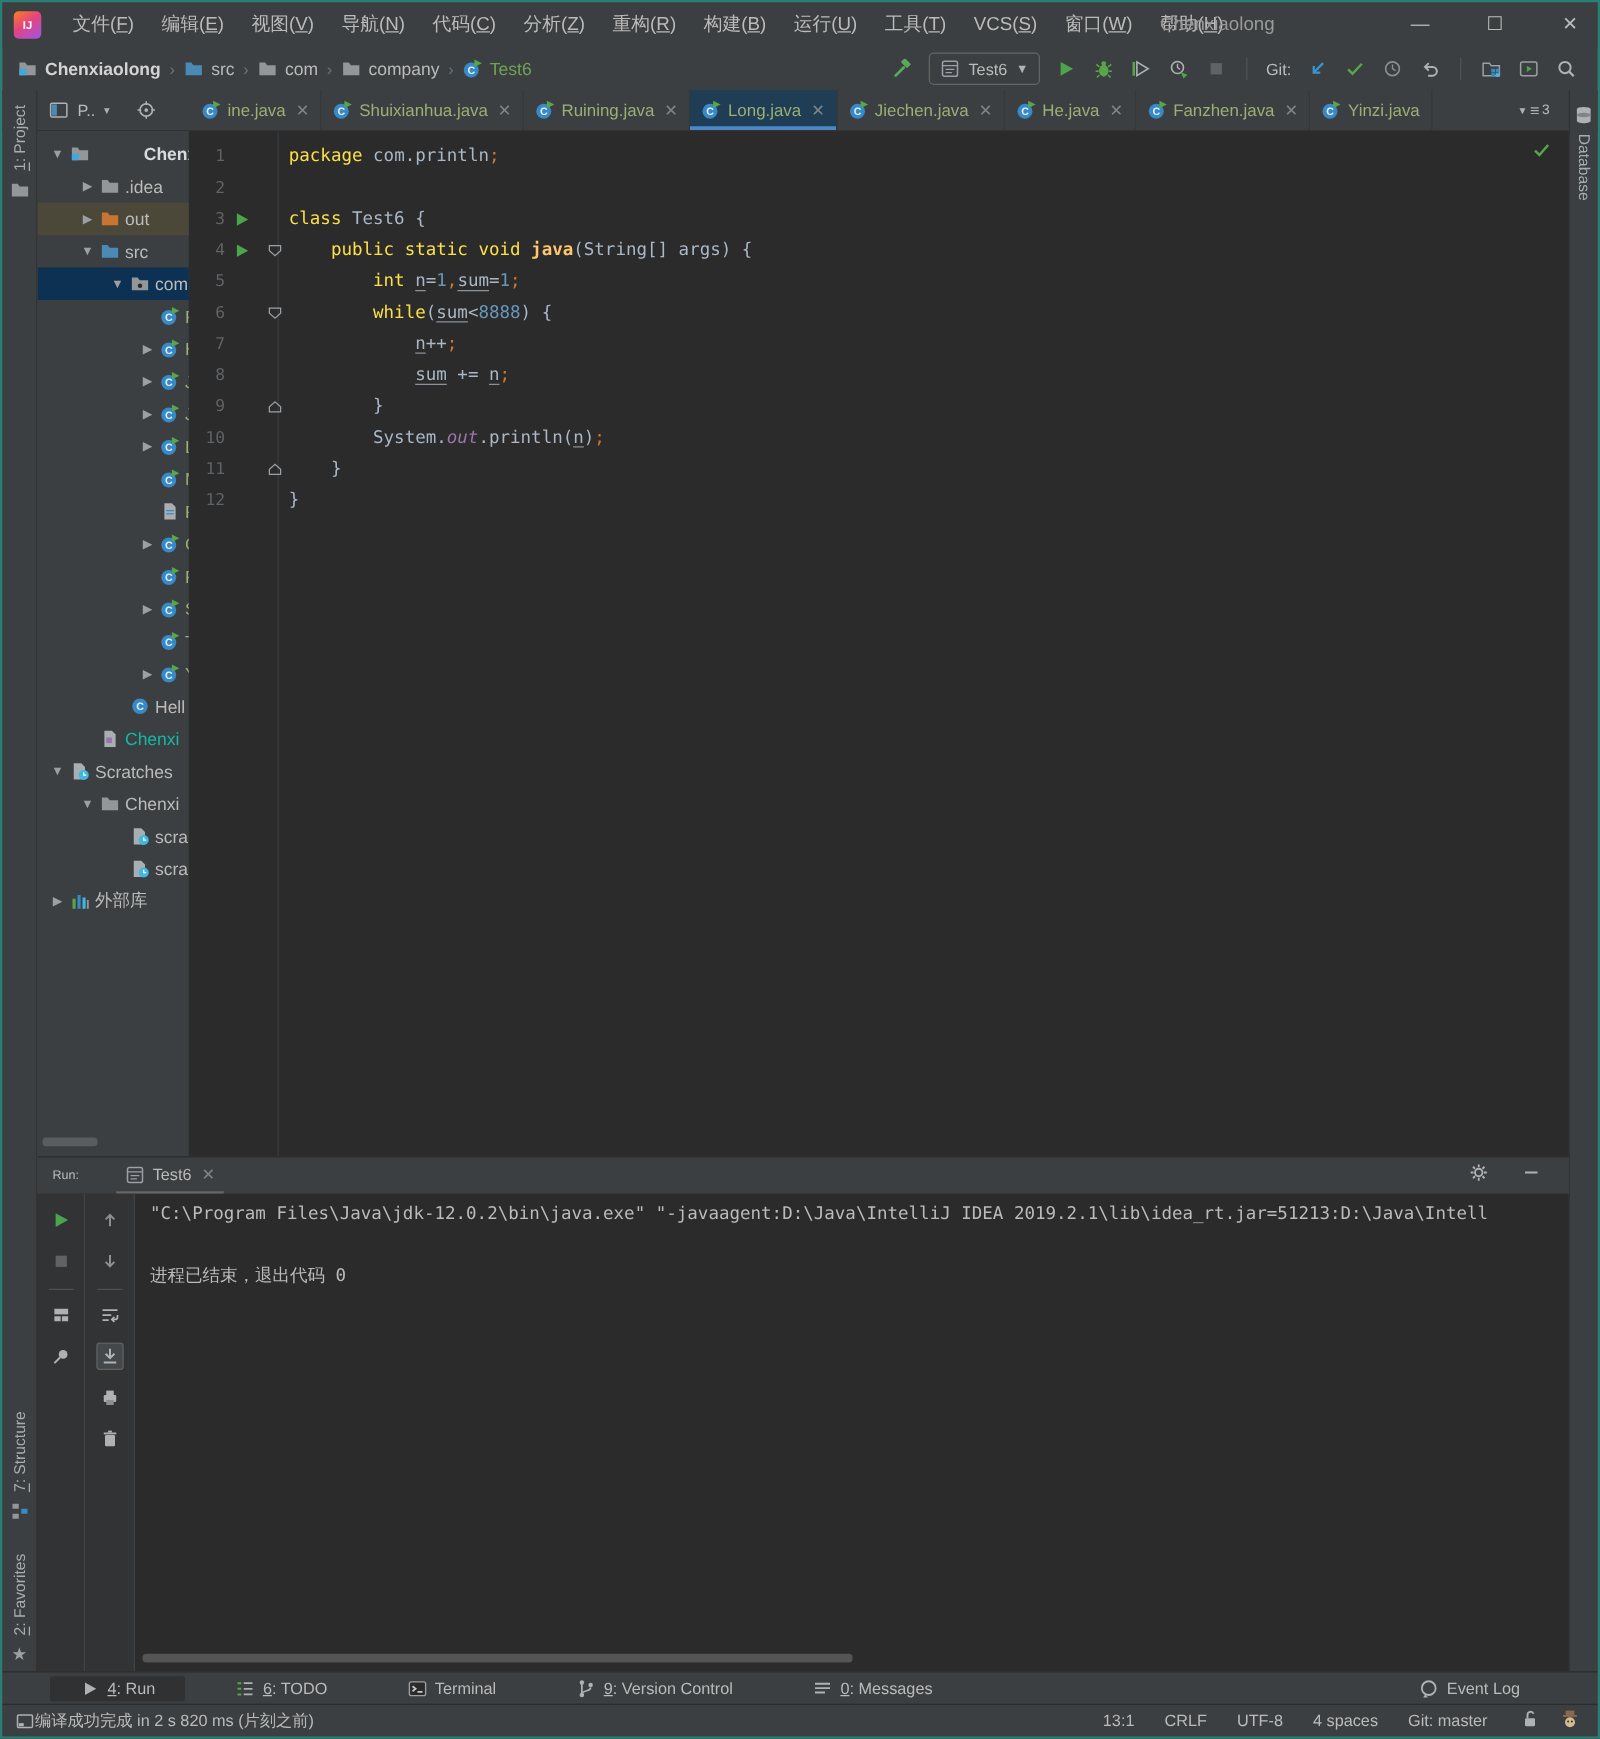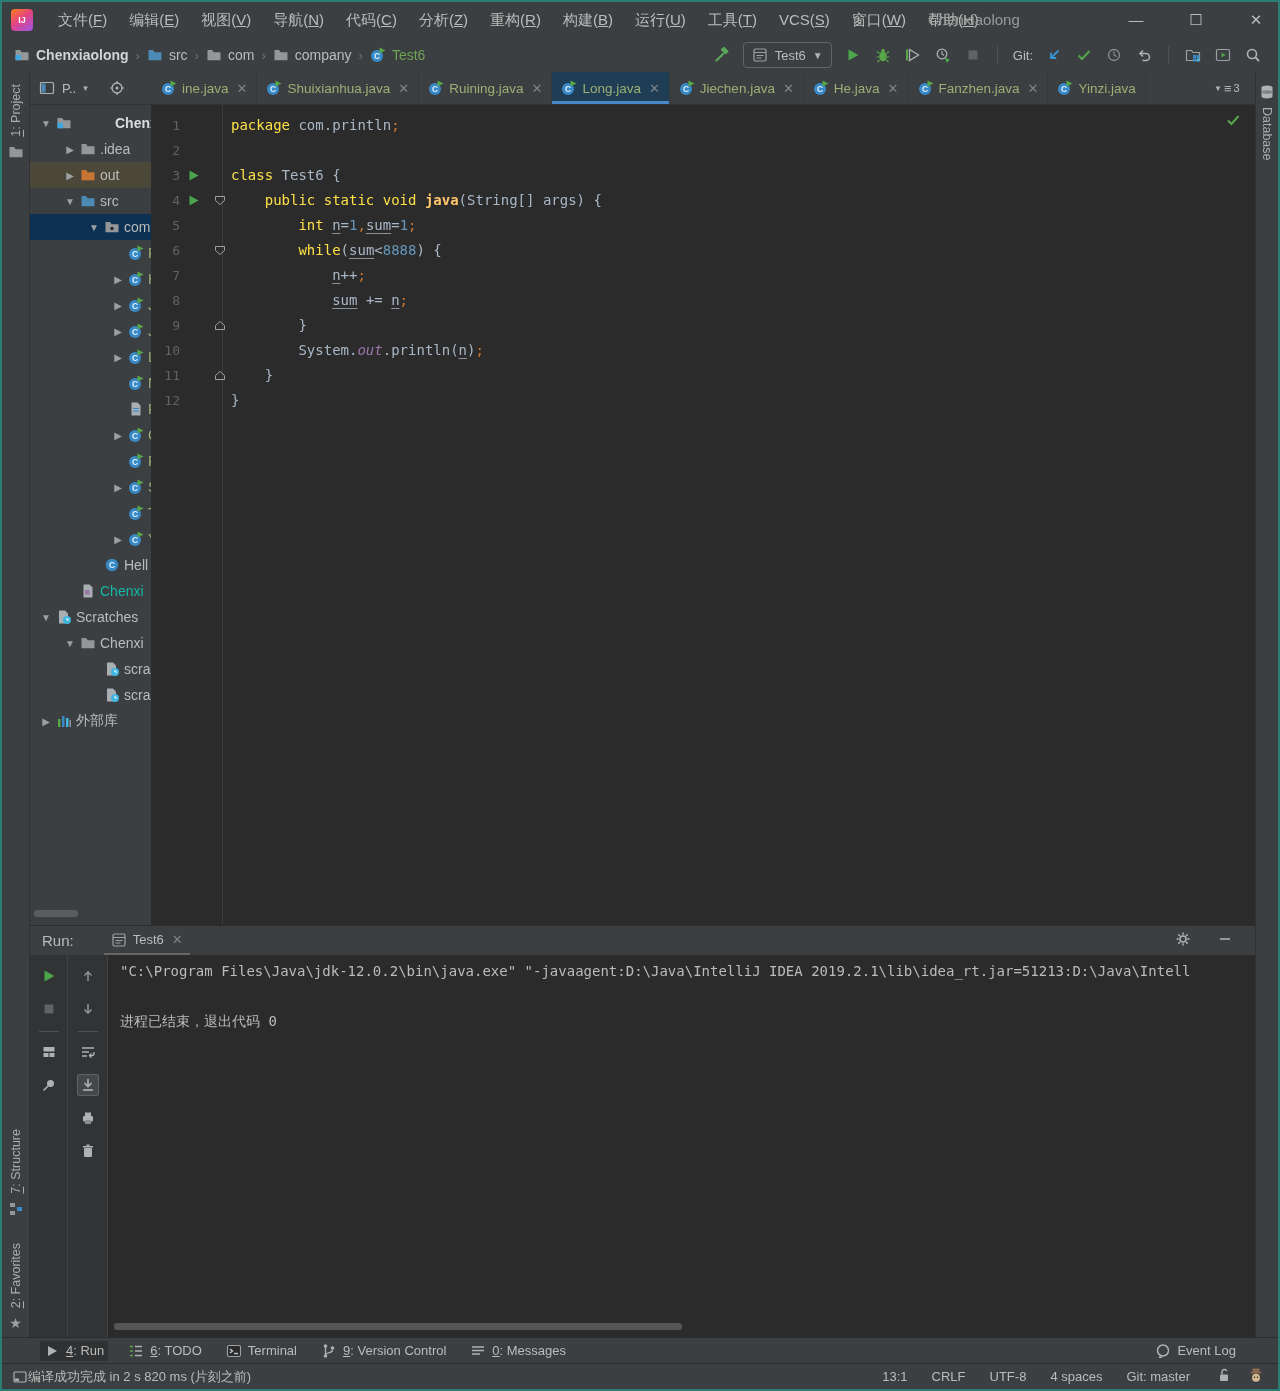--- a/index.html
+++ b/index.html
@@ -79,39 +79,39 @@
   .kw{color:#fde047;}
   .numlit{color:#6897BB;}
   .sem{color:#CC7832;}
   .varr{color:#A9B7C6;text-decoration:underline;text-underline-offset:3px;text-decoration-color:#8a9199;}
   .fieldit{color:#9876AA;font-style:italic;}
   .methd{color:#FFC66D;font-weight:bold;}
   .edcheck{position:absolute;right:14px;top:7px;}
 
   
   .run-header{position:absolute;left:28px;top:923px;width:1225px;height:30px;background:#3C3F41;border-top:1px solid #2A2C2D;display:flex;align-items:center;box-sizing:border-box;}
-  .run-label{margin-left:12px;font-size:15px;color:#BBBBBB;}
+  .run-label{margin-left:12px;font-size:10px;color:#BBBBBB;}
   .run-tab{display:flex;align-items:center;gap:6px;margin-left:30px;padding:0 7px;height:100%;border-bottom:2px solid #666666;box-sizing:border-box;font-size:13px;color:#BBBBBB;}
   .run-tab .x{color:#7F8487;margin-left:2px;}
   .run-header-actions{margin-left:auto;display:flex;gap:26px;padding-right:22px;}
   .run-body{position:absolute;left:28px;top:953px;width:1225px;height:382px;background:#2B2B2B;overflow:hidden;}
   .rcol{position:absolute;top:0;bottom:0;background:#313335;}
   .rcol1{left:0;width:37px;border-right:1px solid #404345;}
   .rcol2{left:38px;width:39px;border-right:1px solid #404345;}
   .ricon{position:absolute;left:50%;transform:translateX(-50%);width:22px;height:22px;display:flex;align-items:center;justify-content:center;border-radius:3px;}
   .ricon.selected{background:#44484A;box-shadow:inset 0 0 0 1px #5E6365;}
   .rsep{position:absolute;left:50%;transform:translateX(-50%);width:20px;height:1px;background:#515151;}
   .rout{position:absolute;left:78px;top:0;right:0;bottom:0;padding:4px 0 0 12px;}
   .rline{white-space:pre;line-height:25px;font-size:14px;color:#BBBBBB;font-family:"DejaVu Sans Mono","Liberation Sans",monospace;}
   .rscroll{position:absolute;bottom:7px;left:84px;width:568px;height:7px;background:#555555;border-radius:3px;}
 
   
   .toolwindow-bar{position:absolute;left:0;right:0;top:1335px;height:26px;background:#3C3F41;border-top:1px solid #2A2C2D;display:flex;align-items:center;font-size:13px;color:#BBBBBB;box-sizing:border-box;}
   .tw-left{display:flex;align-items:center;gap:16px;margin-left:38px;}
-  .tw-item{display:flex;align-items:center;gap:6px;padding:2px 4px;border-radius:2px;white-space:nowrap;}
+  .tw-item{display:flex;align-items:center;gap:6px;padding:2px 24px;border-radius:2px;white-space:nowrap;}
   .tw-item.active{background:#2F3133;}
   .tw-item u{text-decoration:underline;}
   .tw-right{margin-left:auto;display:flex;align-items:center;gap:6px;padding-right:38px;}
   .status-bar{position:absolute;left:0;right:0;top:1361px;height:26px;background:#3C3F41;border-top:1px solid #2A2C2D;display:flex;align-items:center;font-size:13px;color:#BBBBBB;padding:0 10px;box-sizing:border-box;}
   .sb-left{display:flex;align-items:center;}
   .sb-right{margin-left:auto;display:flex;align-items:center;gap:24px;padding-right:4px;}
   .sb-icons{display:flex;align-items:center;gap:16px;margin-left:2px;}
 </style>
 </head>
 <body>

